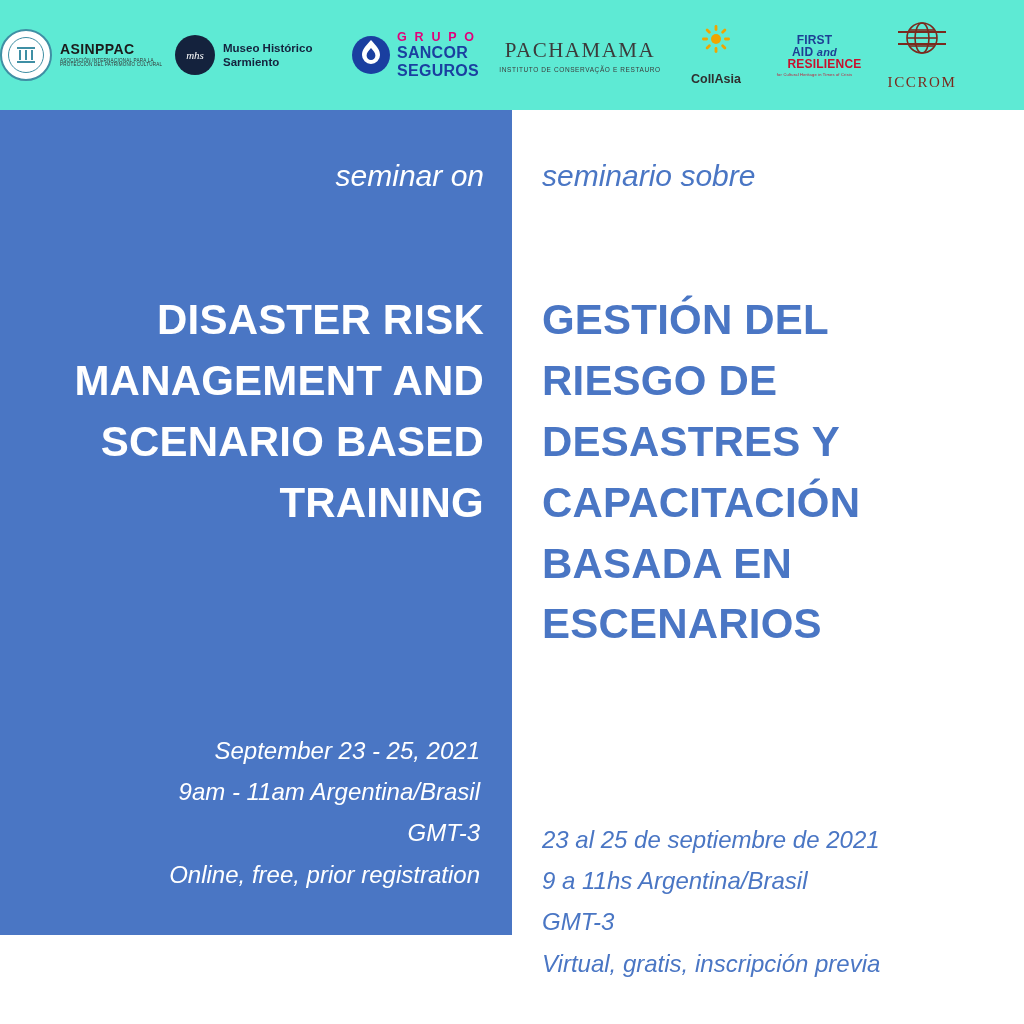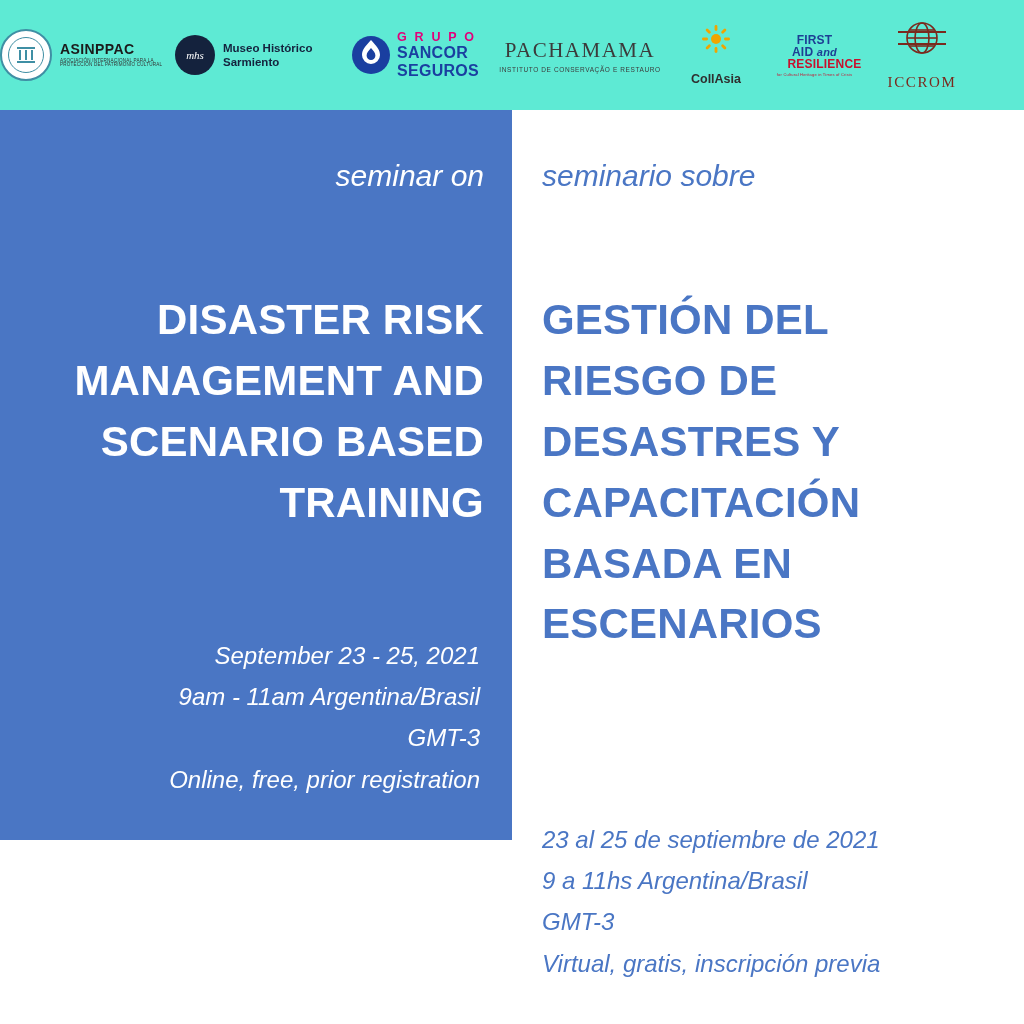--- a/index.html
+++ b/index.html
@@ -121,21 +121,21 @@
   }
 
   
   .panels {
     position: absolute;
     top: 110px; left: 0;
     width: 1024px; height: 914px;
     display: flex;
   }
   .panel-left {
-    width: 512px; height: 730px;
+    width: 512px; height: 825px;
     background: #4a76c4;
     position: relative;
   }
   .panel-right {
     width: 420px; height: 914px;
     background: #ffffff;
     position: relative;
   }
 
   .kicker {

